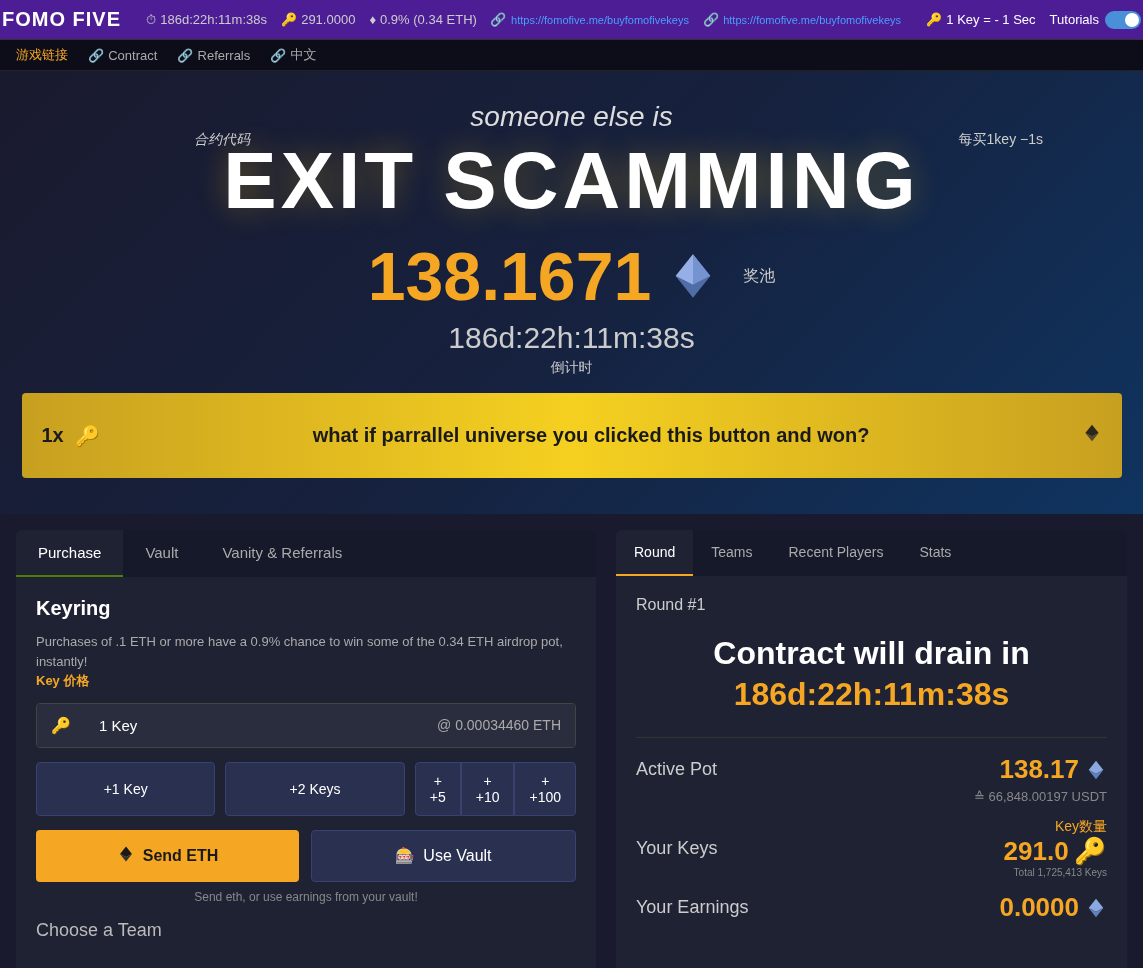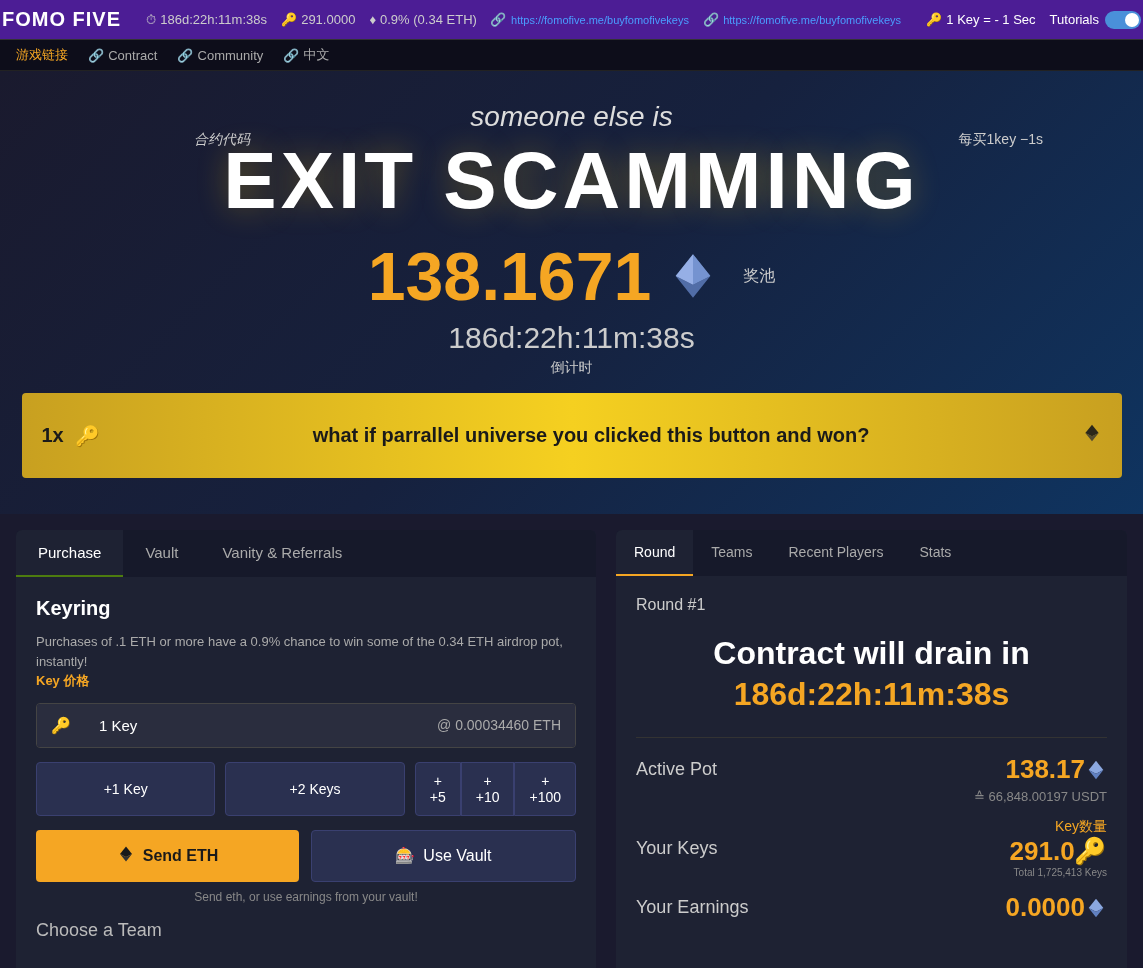--- a/index.html
+++ b/index.html
@@ -380,20 +380,21 @@
     .stat-label {
       font-size: 18px;
       color: #ccc;
     }
     .stat-value {
       font-size: 26px;
       font-weight: bold;
       color: #f5a623;
       display: flex;
       align-items: center;
+      gap: 6px;
     }
     .stat-sub {
       font-size: 13px;
       color: #888;
       text-align: right;
       margin-top: -10px;
       margin-bottom: 14px;
     }
     .key-label {
       font-size: 14px;
@@ -459,21 +460,21 @@
 </header>
 
 <div class="sub-header">
   <span style="color:#f5a623;">游戏链接</span>
   <a class="sub-link">
     <span>🔗</span>
     <span>Contract</span>
   </a>
   <a class="sub-link">
     <span>🔗</span>
-    <span>Community</span>
+    <span>Referrals</span>
   </a>
   <a class="sub-link">
     <span>🔗</span>
     <span>中文</span>
   </a>
 </div>
 
 <div class="hero">
   <div class="hero-contract-label">合约代码</div>
   <div class="hero-buy-label">每买1key −1s</div>

